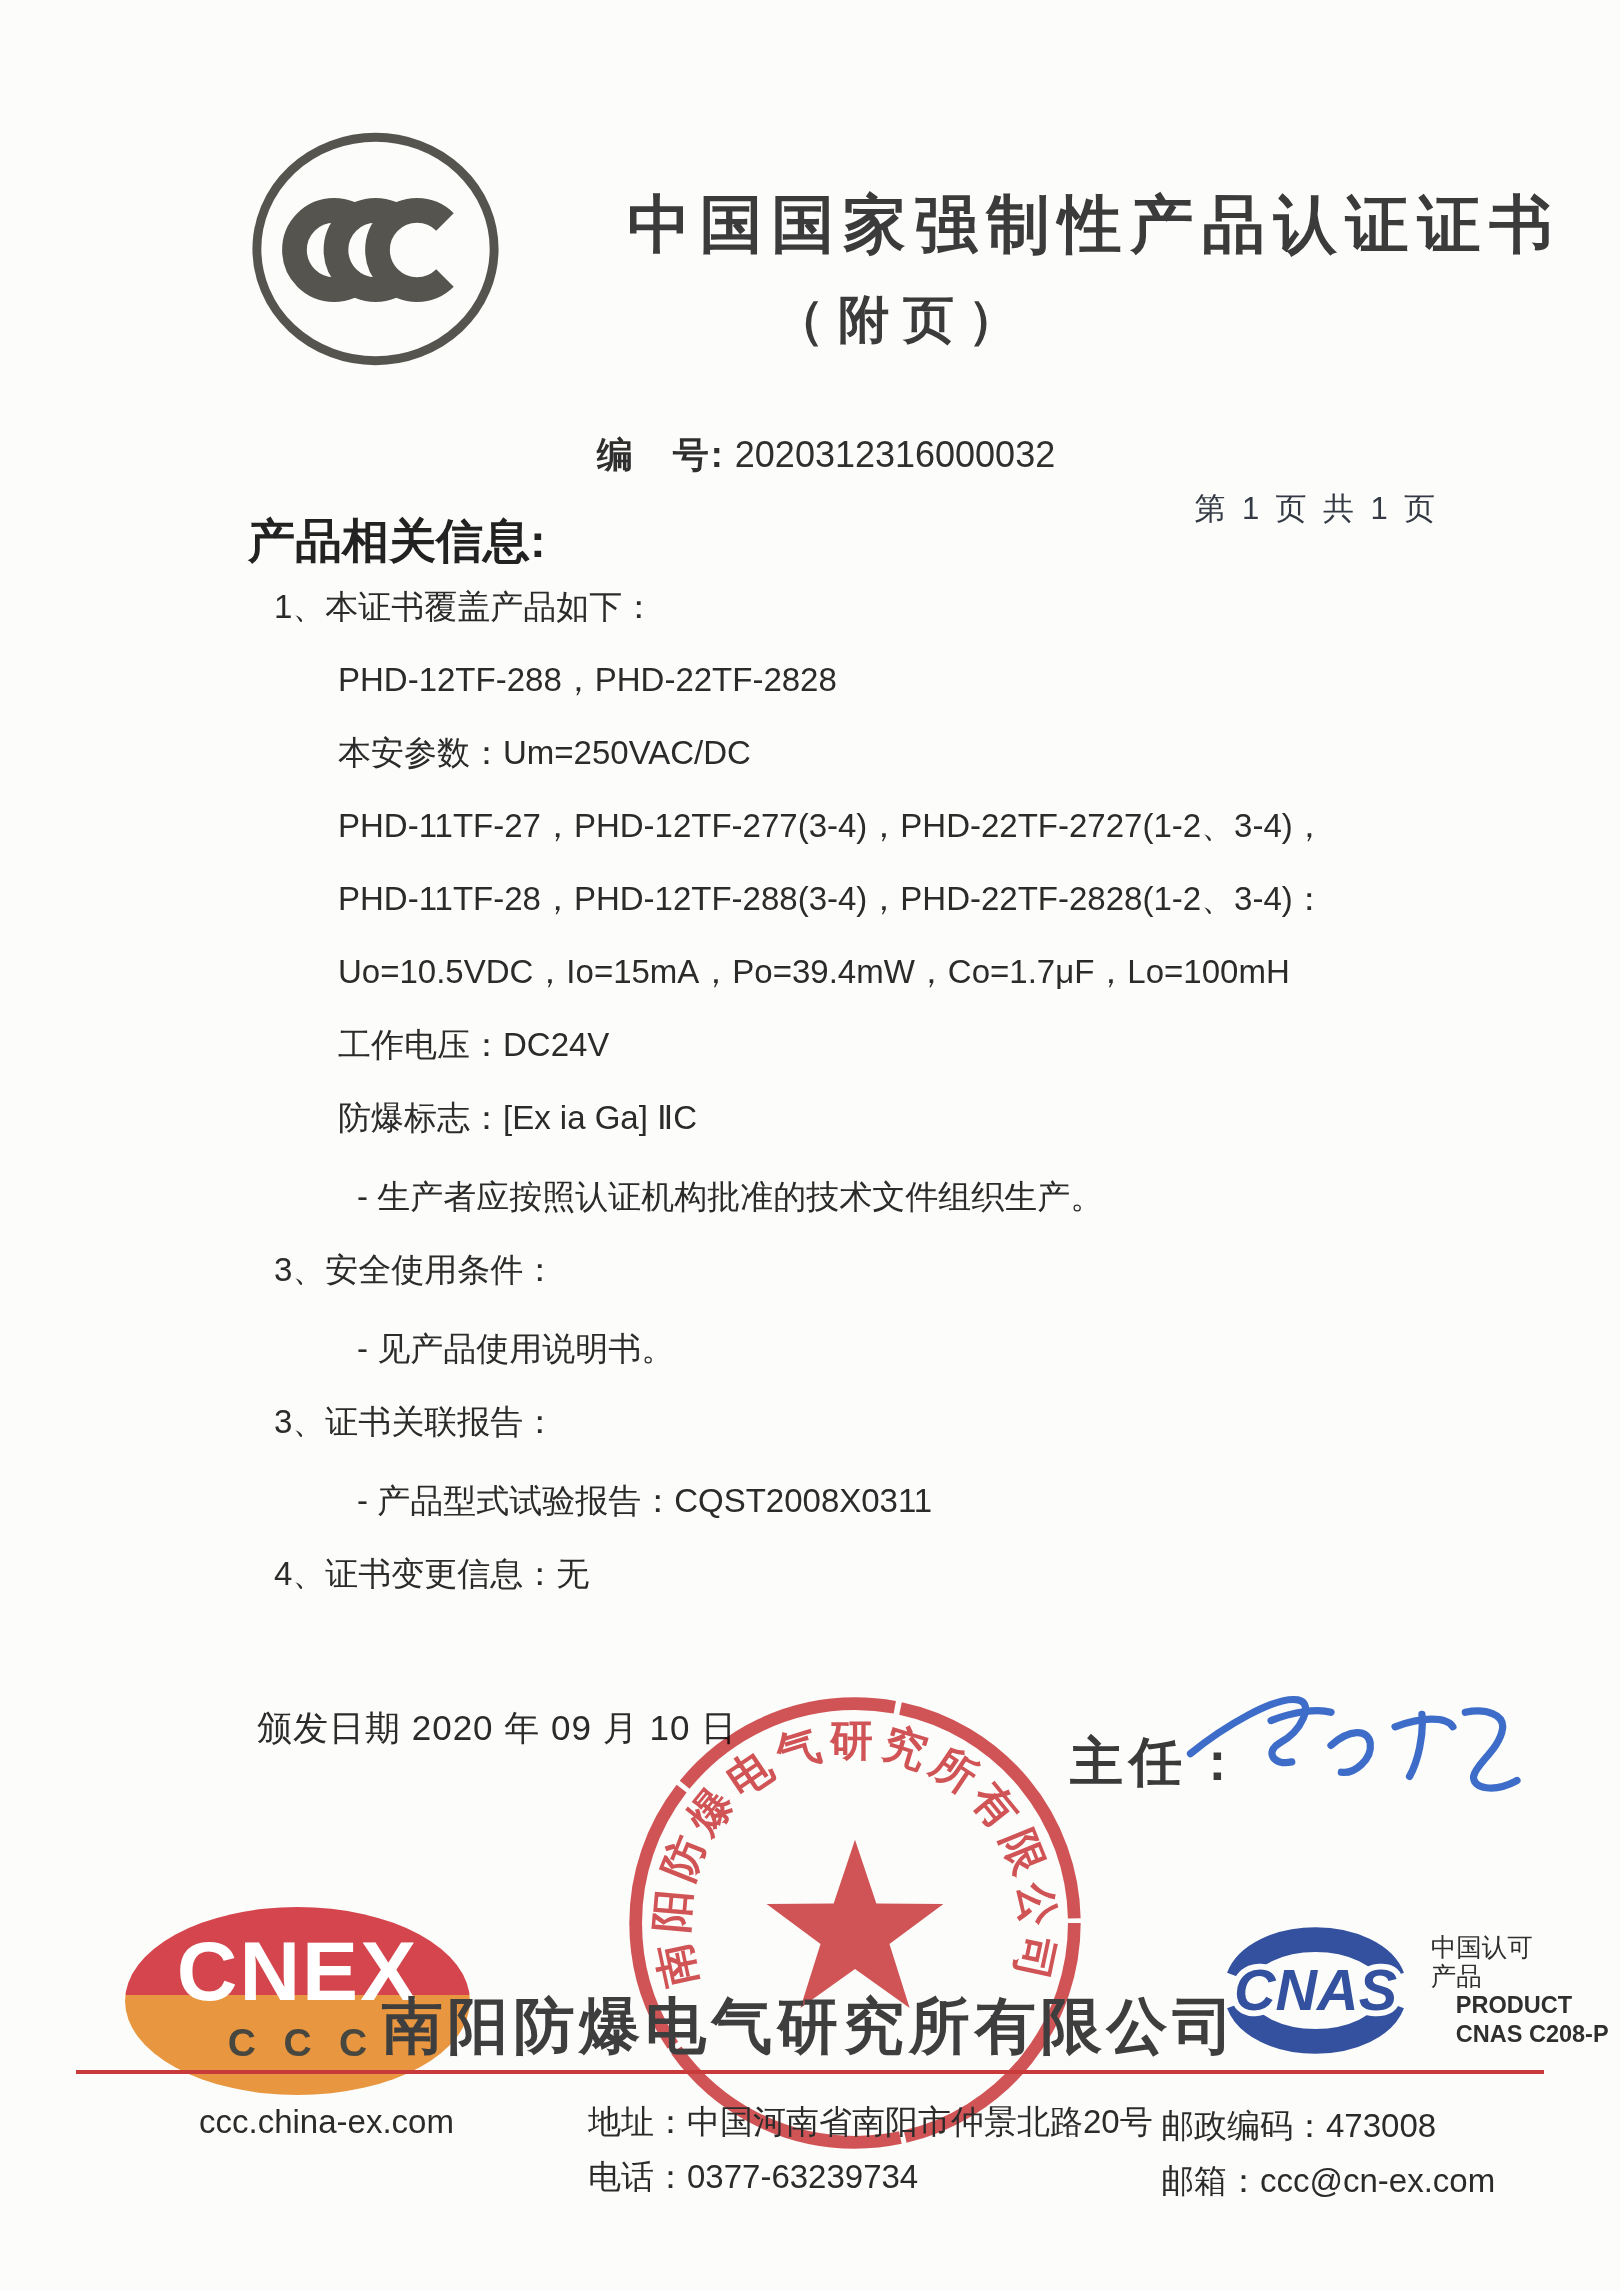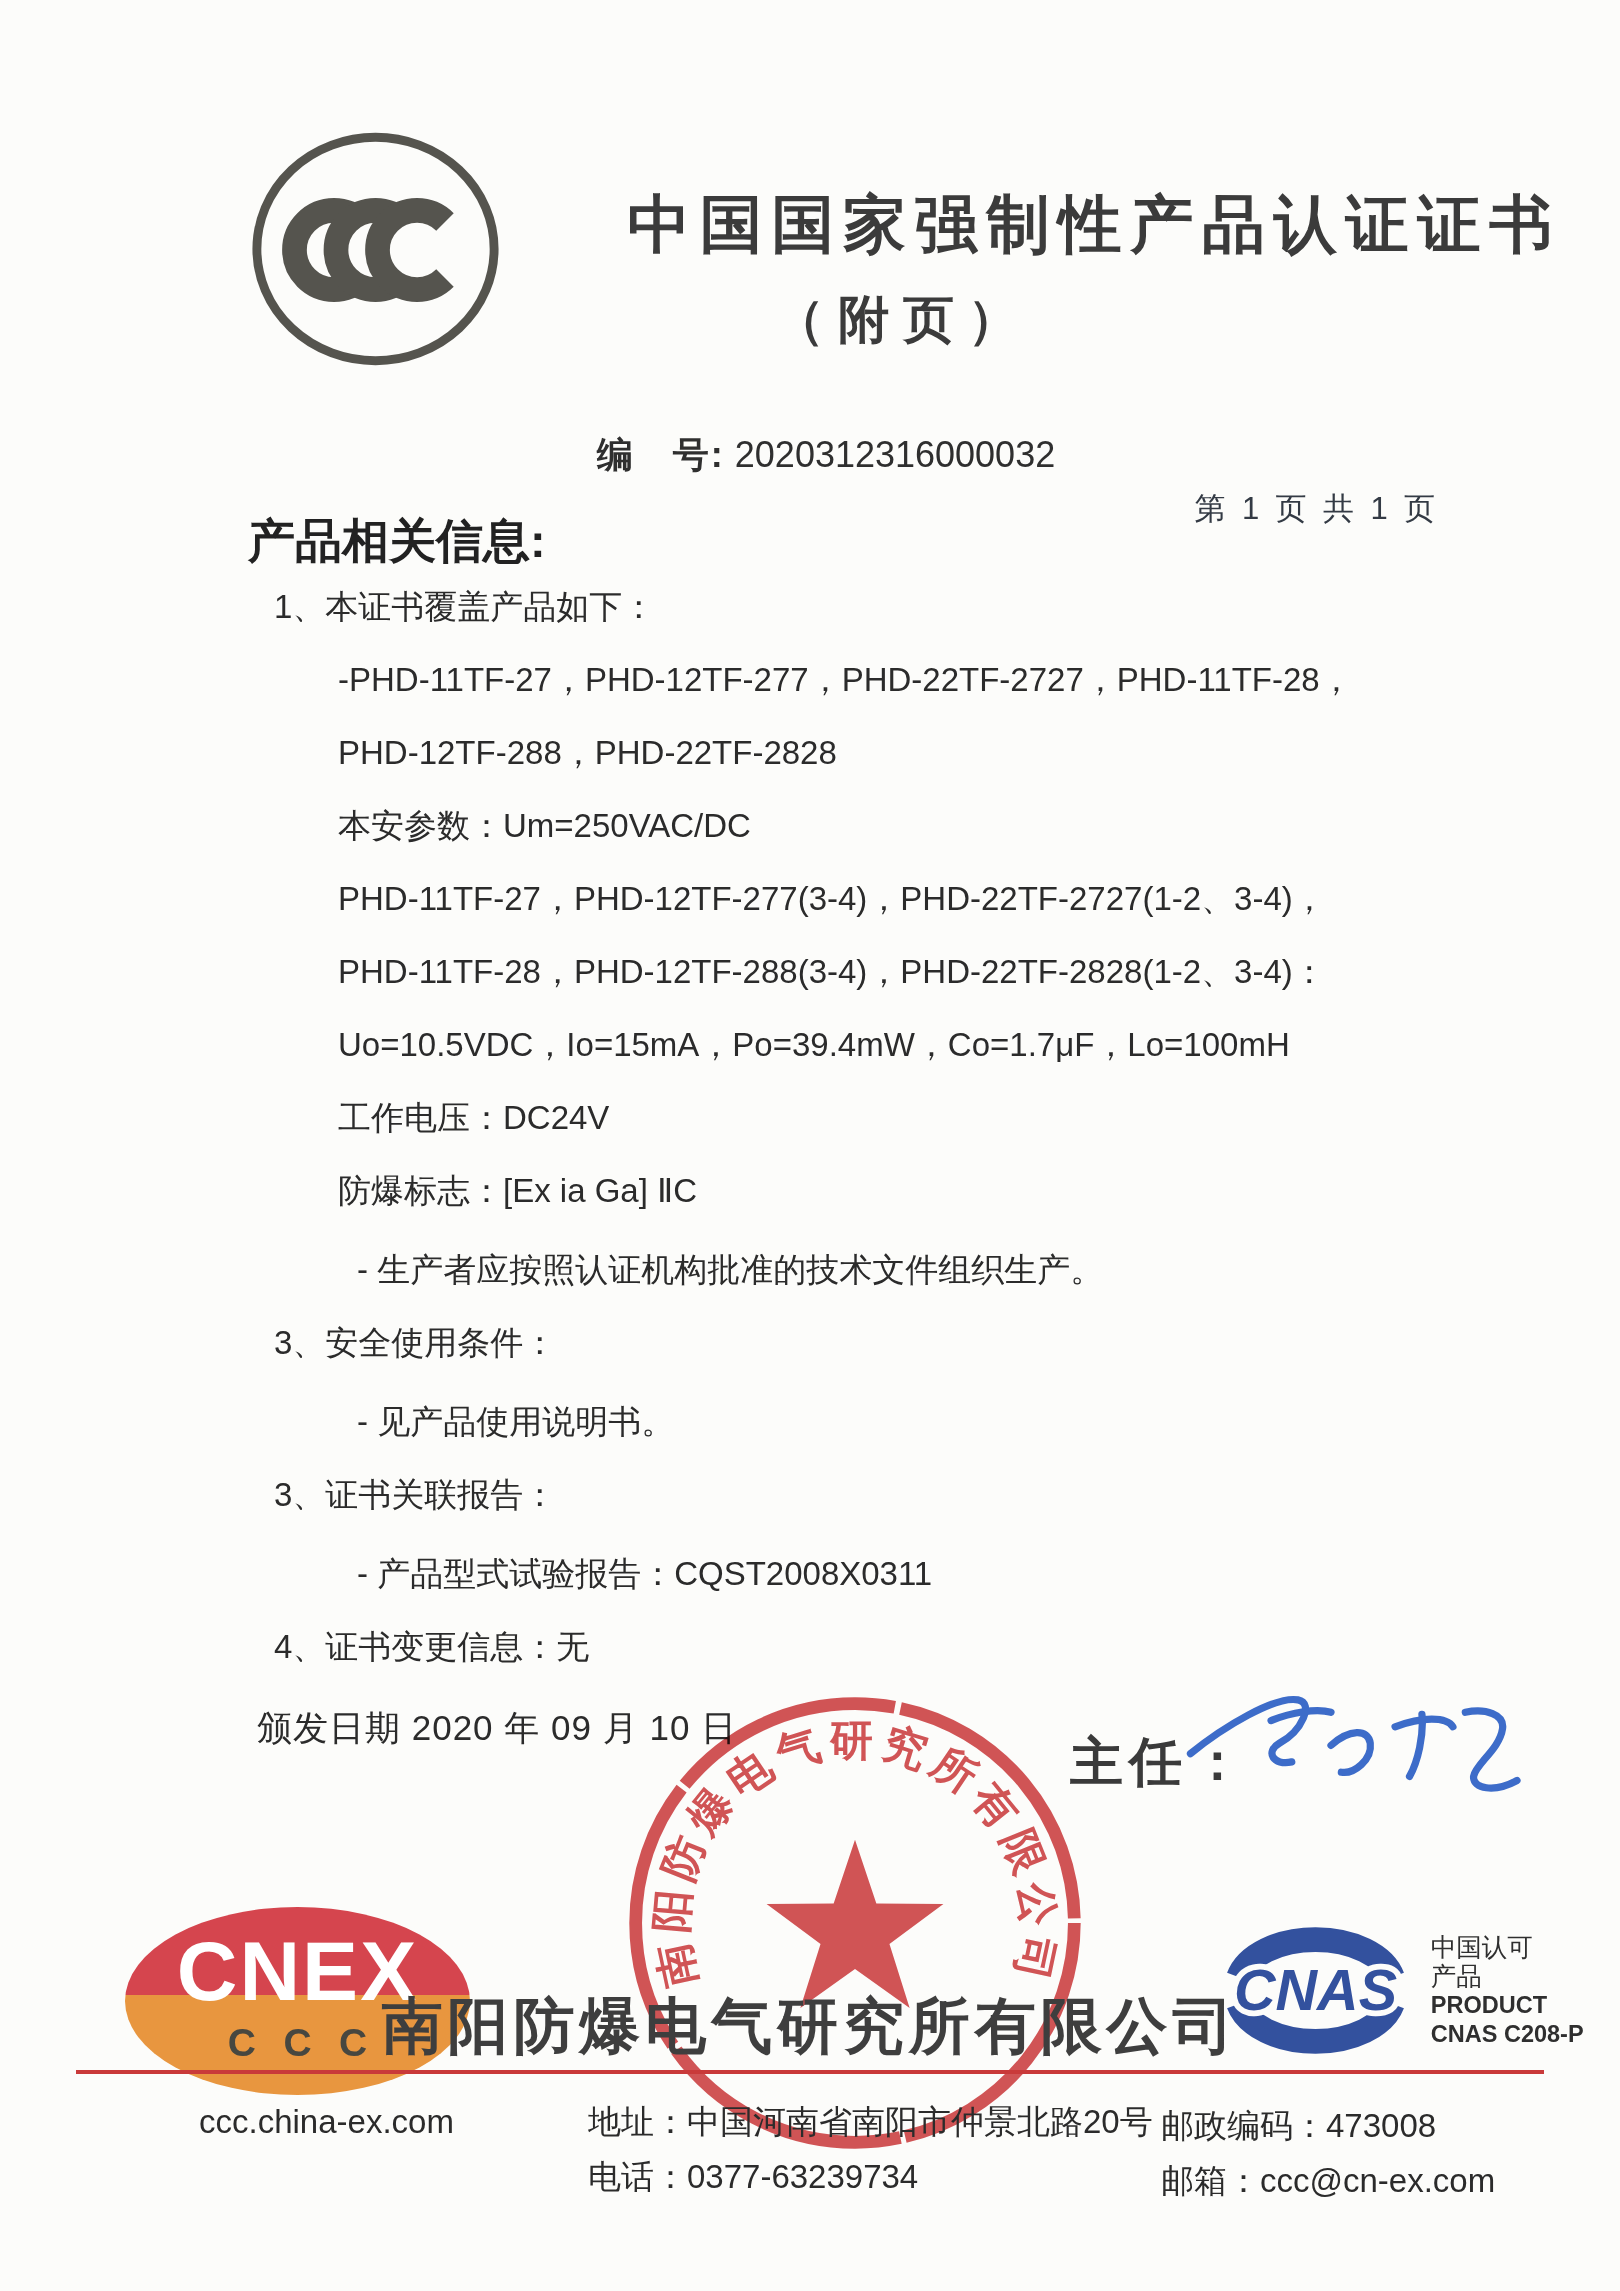--- a/index.html
+++ b/index.html
@@ -52,21 +52,21 @@
   .cnex-ccc{position:absolute;left:0;right:0;top:114px;text-align:center;
     font-size:39px;font-weight:bold;color:#474740;letter-spacing:27.4px;padding-left:27.4px;line-height:43px;}
   .org-name{
     position:absolute;left:0;right:0;top:1986px;text-align:center;
     font-size:61px;font-weight:bold;color:#3e3e3e;letter-spacing:4.9px;
   }
   .cnas{position:absolute;left:1210px;top:1907px;width:412px;height:167px;display:flex;align-items:center;}
   .cnas-mark{width:211px;height:157px;flex:0 0 auto;}
   .cnas-text{margin-left:9.8px;font-size:23.5px;line-height:29px;color:#2f2f2f;}
   .cnas-text .cn{font-family:"Liberation Serif", serif;font-size:25.5px;}
-  .cnas-text .en{font-weight:bold;color:#2f2f2f;}
+  .cnas-text .en{font-weight:bold;color:#2f2f2f;margin-left:25px;}
   
   .red-line{position:absolute;left:76px;right:76px;top:2070px;height:3.9px;background:#c93a3a;}
   .footer-col{position:absolute;font-size:33px;line-height:55px;color:#2b2b2b;white-space:nowrap;}
   .fc1{left:83px;top:2094px;}
   .fc1 .l2{padding-left:116px;}
   .fc2{left:588px;top:2094px;}
   .fc3{left:1161px;top:2098px;}
 </style>
 </head>
 <body>
@@ -88,21 +88,20 @@
   <div class="cert-no">
     <span class="lbl">编　号:</span>
     <span>2020312316000032</span>
   </div>
 
   <div class="page-indicator">第 1 页 共 1 页</div>
   <div class="section-heading">产品相关信息:</div>
 
   <div class="body-block">
     <div class="line ind-a">1、本证书覆盖产品如下：</div>
-    <div class="line ind-b">-PHD-11TF-27，PHD-12TF-277，PHD-22TF-2727，PHD-11TF-28，</div>
     <div class="line ind-b">PHD-12TF-288，PHD-22TF-2828</div>
     <div class="line ind-b">本安参数：Um=250VAC/DC</div>
     <div class="line ind-b">PHD-11TF-27，PHD-12TF-277(3-4)，PHD-22TF-2727(1-2、3-4)，</div>
     <div class="line ind-b">PHD-11TF-28，PHD-12TF-288(3-4)，PHD-22TF-2828(1-2、3-4)：</div>
     <div class="line ind-b">Uo=10.5VDC，Io=15mA，Po=39.4mW，Co=1.7μF，Lo=100mH</div>
     <div class="line ind-b">工作电压：DC24V</div>
     <div class="line ind-b">防爆标志：[Ex ia Ga] ⅡC</div>
     <div class="line ind-c">- 生产者应按照认证机构批准的技术文件组织生产。</div>
     <div class="line ind-a">3、安全使用条件：</div>
     <div class="line ind-c">- 见产品使用说明书。</div>

